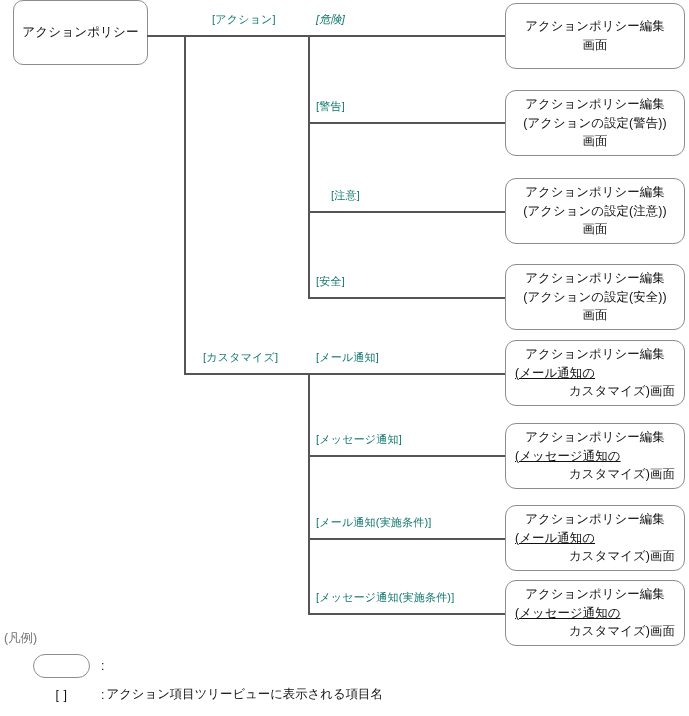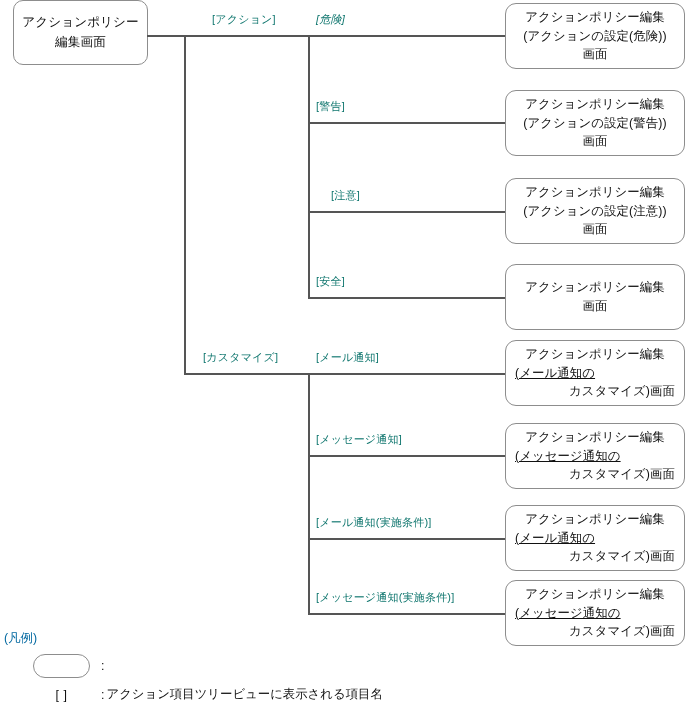--- a/index.html
+++ b/index.html
@@ -62,21 +62,21 @@
     white-space: nowrap;
     color: #0f766e;
     letter-spacing: 0.2px;
   }
 
   
   #legend-title {
     position: absolute;
     left: 4px; top: 630px;
     font-size: 12.4px;
-    color: #0369a1;
+    color: #737373;
   }
   .legend-row {
     position: absolute;
     display: flex;
     align-items: center;
     font-size: 12.4px;
     color: #111111;
     white-space: nowrap;
   }
   #legend-row-box { left: 33px; top: 654px; }
@@ -96,21 +96,20 @@
   .legend-colon { margin-left: 11px; margin-right: 2px; }
   .legend-text { }
 </style>
 </head>
 <body>
 
 <div id="canvas">
 
   <div id="root-box" class="screen-box ctr">
     <span class="ln">アクションポリシー</span>
-    <span class="ln">編集画面</span>
   </div>
 
   <div class="ln-h" style="left:147px; top:35px; width:38px;"></div>
 
   <div class="ln-v" style="left:184px; top:35px; height:339px;"></div>
 
   <div class="ln-h" style="left:184px; top:35px; width:125px;"></div>
 
   <div class="ln-v" style="left:308px; top:35px; height:263px;"></div>
 
@@ -142,38 +141,38 @@
   <div class="node-label" style="left:331px; top:188px;">[注意]</div>
   <div class="node-label" style="left:316px; top:274px;">[安全]</div>
 
   <div class="node-label" style="left:316px; top:350px;">[メール通知]</div>
   <div class="node-label" style="left:316px; top:432px;">[メッセージ通知]</div>
   <div class="node-label" style="left:316px; top:515px;">[メール通知(実施条件)]</div>
   <div class="node-label" style="left:316px; top:590px;">[メッセージ通知(実施条件)]</div>
 
   <div class="screen-box ctr" style="left:505px; top:3px; width:180px; height:66px;">
     <span class="ln ln-1">アクションポリシー編集</span>
-    <span class="ln ln-2">(アクションの設定(危険))</span>
     <span class="ln ln-3">画面</span>
   </div>
 
   <div class="screen-box ctr" style="left:505px; top:90px; width:180px; height:66px;">
     <span class="ln ln-1">アクションポリシー編集</span>
     <span class="ln ln-2">(アクションの設定(警告))</span>
     <span class="ln ln-3">画面</span>
   </div>
 
   <div class="screen-box ctr" style="left:505px; top:178px; width:180px; height:66px;">
     <span class="ln ln-1">アクションポリシー編集</span>
     <span class="ln ln-2">(アクションの設定(注意))</span>
     <span class="ln ln-3">画面</span>
   </div>
 
   <div class="screen-box ctr" style="left:505px; top:264px; width:180px; height:66px;">
     <span class="ln ln-1">アクションポリシー編集</span>
+    <span class="ln ln-2">(アクションの設定(安全))</span>
     <span class="ln ln-3">画面</span>
   </div>
 
   <div class="screen-box mix" style="left:505px; top:340px; width:180px; height:66px;">
     <span class="ln ln-1">アクションポリシー編集</span>
     <span class="ln ln-2">(メール通知の</span>
     <span class="ln ln-3">カスタマイズ)画面</span>
   </div>
 
   <div class="screen-box mix" style="left:505px; top:423px; width:180px; height:66px;">

